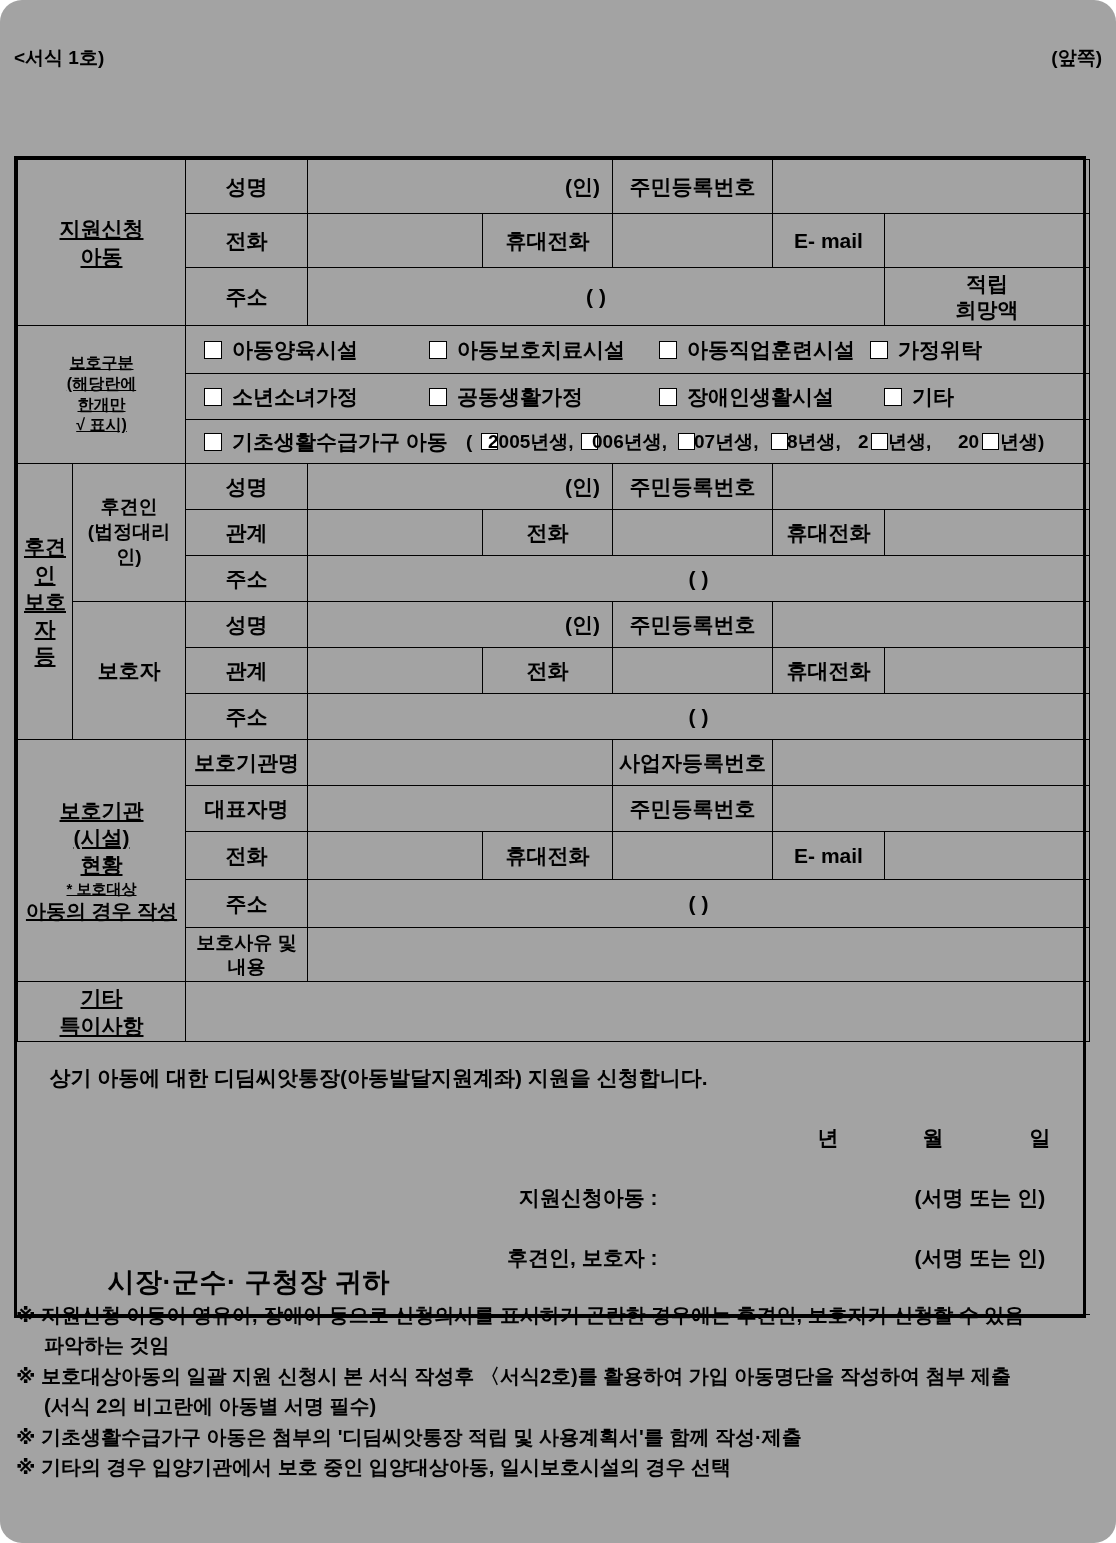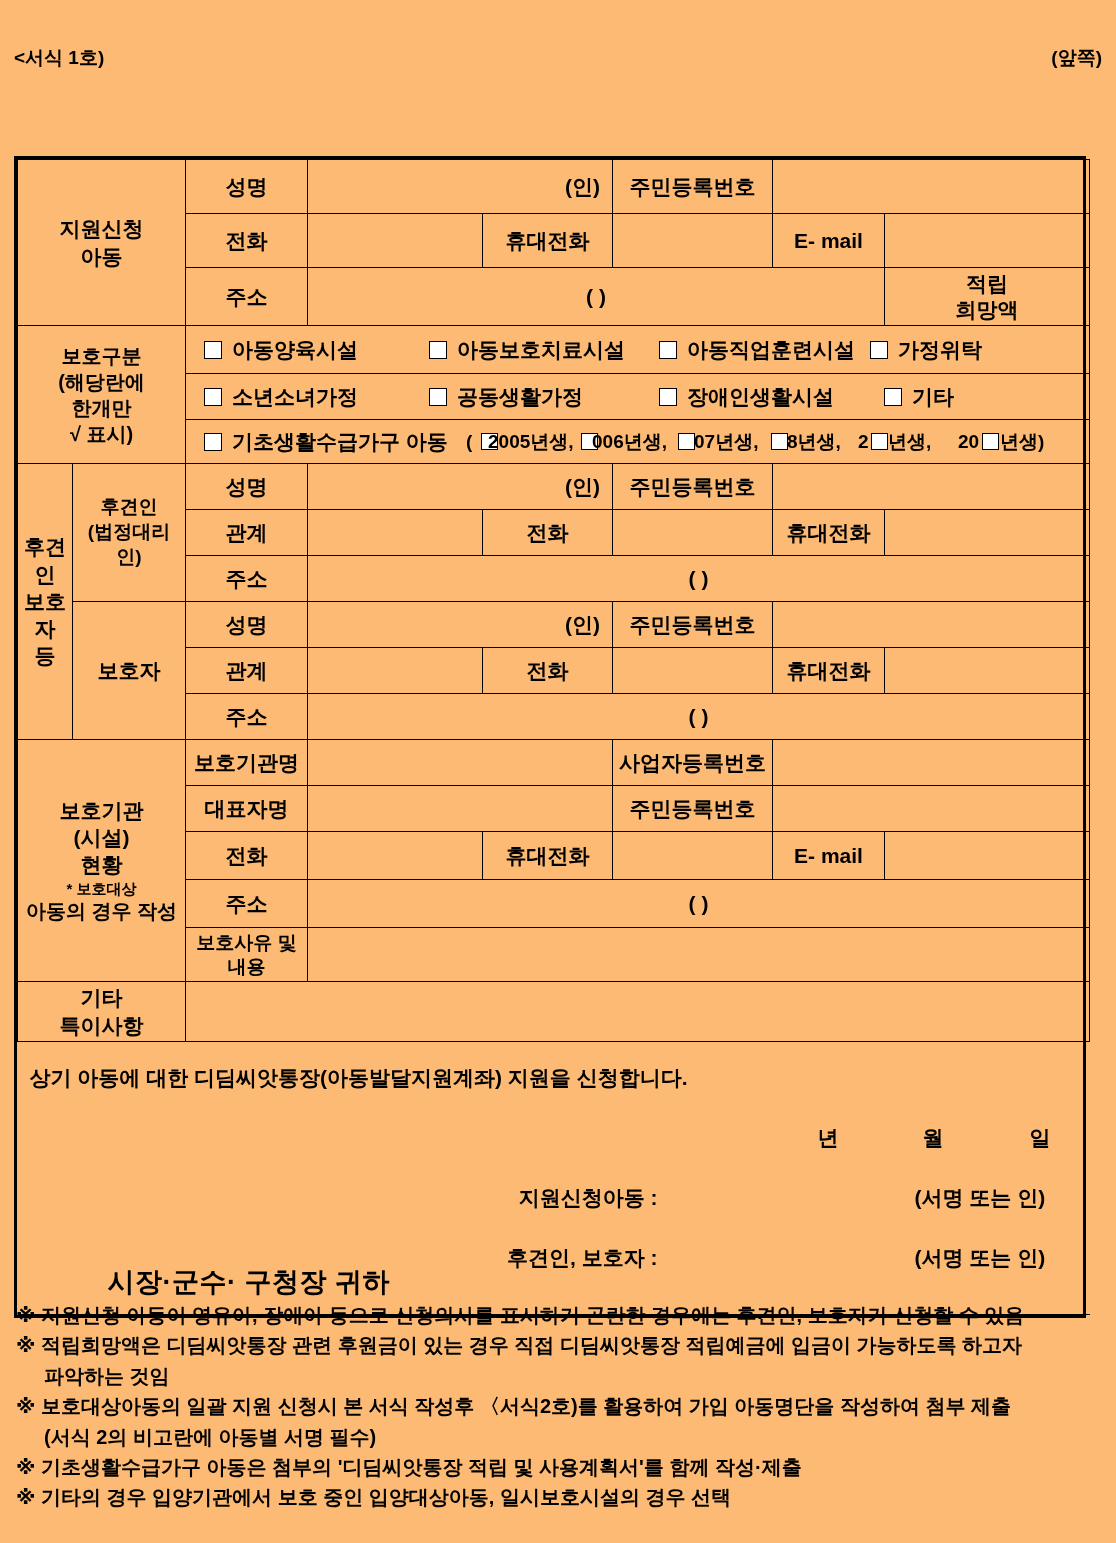--- a/index.html
+++ b/index.html
@@ -11,21 +11,22 @@
     font-family: "Liberation Sans", "DejaVu Sans", sans-serif;
     color: #000000;
   }
   #page {
     position: relative;
     width: 1116px;
     height: 1543px;
     box-sizing: border-box;
     padding: 0;
     overflow: hidden;
-    background: #fdba74;
+    background: #a3a3a3;
+    border-radius: 22px;
   }
 
   
   .topline {
     position: absolute;
     top: 45px;
     left: 14px;
     right: 14px;
     height: 26px;
     font-size: 19px;
@@ -65,20 +66,21 @@
     font-size: 21px;
     font-weight: bold;
     vertical-align: middle;
     text-align: center;
     box-sizing: border-box;
   }
   td.thick-top { border-top: 2.5px solid #000; }
   td.leftlabel {
     font-size: 22px;
     line-height: 1.3;
+    text-decoration: underline;
   }
   td.field { text-align: left; }
   td.blank { }
   .paren-right {
     display: block;
     text-align: right;
     padding-right: 6px;
   }
   .addr-paren {
     display: inline-block;
@@ -133,21 +135,21 @@
   }
 
   
   .declare {
     position: relative;
     height: 272px;
     font-weight: bold;
   }
   .declare .stmt {
     position: absolute;
-    left: 12px;
+    left: 32px;
     top: 22px;
     font-size: 21px;
   }
   .declare .dateline {
     position: absolute;
     top: 82px;
     left: 0;
     width: 100%;
     font-size: 21px;
   }
@@ -232,21 +234,21 @@
           <span class="addr-paren">(            )</span>
         </td>
         <td style="line-height:1.2">
           <div>적립</div>
           <div>희망액</div>
         </td>
         <td class="blank"></td>
       </tr>
 
       <tr>
-        <td rowspan="3" colspan="2" class="leftlabel thick-top" style="font-size:20px">
+        <td rowspan="3" colspan="2" class="leftlabel thick-top" style="font-size:16px">
           <div>보호구분</div>
           <div>(해당란에</div>
           <div>한개만</div>
           <div>√ 표시)</div>
         </td>
         <td colspan="6" class="thick-top" style="height:48px;padding:0">
           <div class="cbrow">
             <div class="cbitem" style="left:18px">
               <span class="box"></span><span>아동양육시설</span>
             </div>
@@ -438,21 +440,20 @@
             <div class="recipient">시장·군수· 구청장 귀하</div>
           </div>
         </td>
       </tr>
     </tbody>
       </table>
   </div>
 
   <div class="notes">
     <div class="note-line">※ 지원신청 아동이 영유아, 장애아 등으로 신청의사를 표시하기 곤란한 경우에는 후견인, 보호자가 신청할 수 있음</div>
-    <div class="note-line">※ 적립희망액은 디딤씨앗통장 관련 후원금이 있는 경우 직접 디딤씨앗통장 적립예금에 입금이 가능하도록 하고자</div>
     <div class="note-line cont">파악하는 것임</div>
     <div class="note-line">※ 보호대상아동의 일괄 지원 신청시 본 서식 작성후 〈서식2호)를 활용하여 가입 아동명단을 작성하여 첨부 제출</div>
     <div class="note-line cont">(서식 2의 비고란에 아동별 서명 필수)</div>
     <div class="note-line">※ 기초생활수급가구 아동은 첨부의 '디딤씨앗통장 적립 및 사용계획서'를 함께 작성·제출</div>
     <div class="note-line">※ 기타의 경우 입양기관에서 보호 중인 입양대상아동, 일시보호시설의 경우 선택</div>
   </div>
 
 </div>
 
 </body></html>

